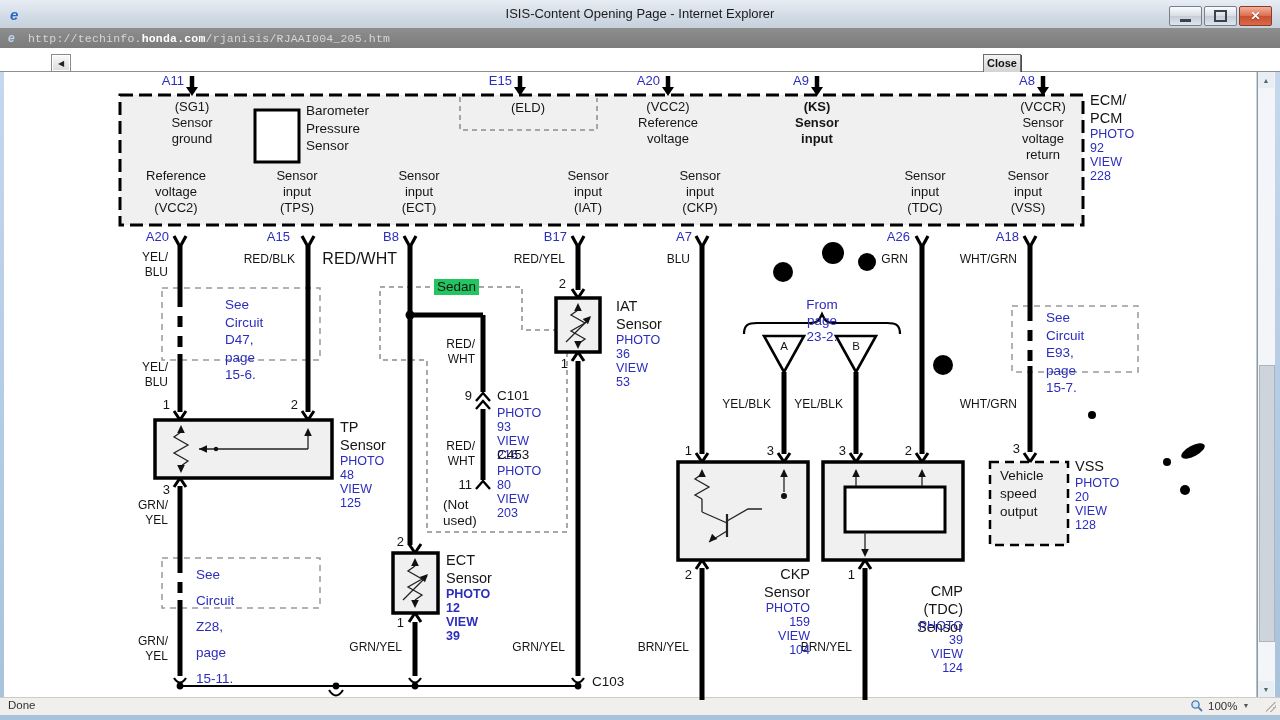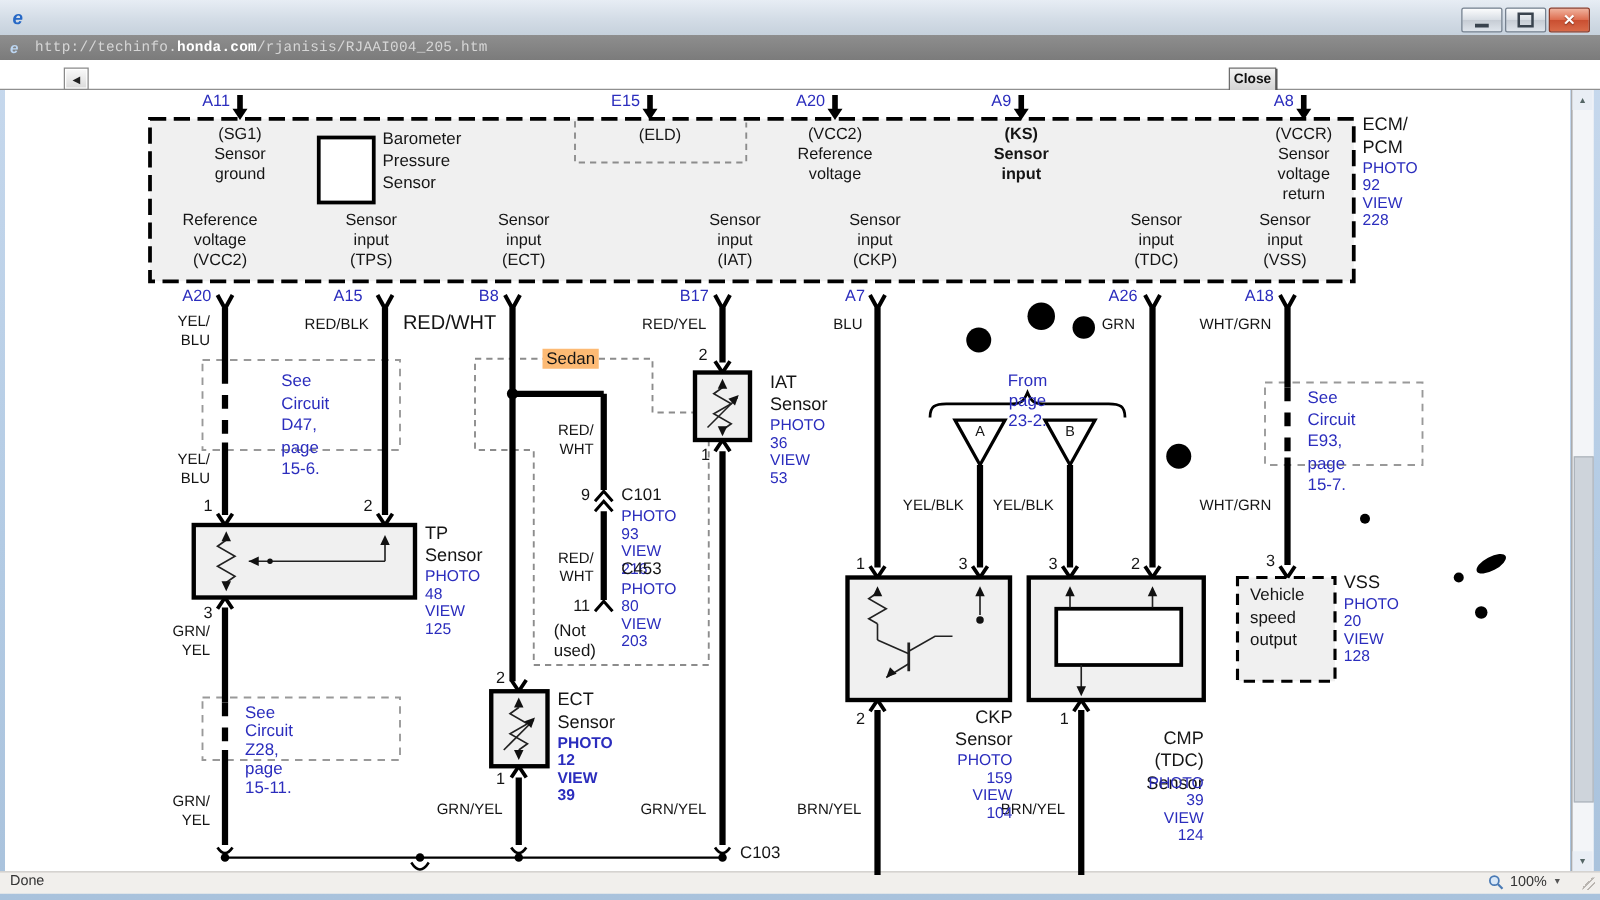--- a/index.html
+++ b/index.html
@@ -55,20 +55,21 @@
     white-space:pre-line;font-size:13px;line-height:16px;z-index:5;}
   .lbl.blue{color:#2b2dbd;}
   #gfx{position:absolute;left:0;top:0;z-index:2;pointer-events:none;}
   #labels{position:absolute;left:0;top:0;z-index:5;}
 </style>
 </head>
 <body>
 
 <div class="abs titlebar">
   <div class="abs ie-logo">e</div>
+  <div class="abs title-text">ISIS-Content Opening Page - Internet Explorer</div>
 </div>
 <div class="abs winbtns">
   <div class="wbtn">
       <div class="glyph-min"></div>
     </div>
   <div class="wbtn">
       <div class="glyph-max"></div>
     </div>
   <div class="wbtn close">
       <div class="glyph-x">✕</div>
@@ -355,33 +356,33 @@
 (TDC)
 Sensor</div>
     <div class="lbl blue" style="left: 963px; top: 619px; font-size: 12.5px; line-height: 14px; transform: translateX(-100%); text-align: right;">PHOTO 39
 VIEW 124</div>
     <div class="lbl" style="left: 1075px; top: 458px; font-size: 14.5px;">VSS</div>
     <div class="lbl blue" style="left: 1075px; top: 476px; font-size: 12.5px; line-height: 14px;">PHOTO 20
 VIEW 128</div>
     <div class="lbl" style="left: 1000px; top: 467px; font-size: 13.5px; line-height: 18px;">Vehicle
 speed
 output</div>
-    <div class="lbl" style="left: 434px; top: 279px; font-size: 13.5px; background: #fdba74; padding: 0px 3px;">Sedan</div>
+    <div class="lbl" style="left: 434px; top: 279px; font-size: 13.5px; background: #22c55e; padding: 0px 3px;">Sedan</div>
     <div class="lbl" style="left: 497px; top: 388px; font-size: 13.5px;">C101</div>
     <div class="lbl blue" style="left: 497px; top: 406px; font-size: 12.5px; line-height: 14px;">PHOTO 93
 VIEW 216</div>
     <div class="lbl" style="left: 497px; top: 447px; font-size: 13.5px;">C453</div>
     <div class="lbl blue" style="left: 497px; top: 464px; font-size: 12.5px; line-height: 14px;">PHOTO 80
 VIEW 203</div>
     <div class="lbl" style="left: 443px; top: 497px; font-size: 13.5px;">(Not used)</div>
     <div class="lbl" style="left: 592px; top: 674px; font-size: 13.5px;">C103</div>
     <div class="lbl blue" style="left: 225px; top: 296px; font-size: 13.5px; line-height: 17.5px;">See Circuit
 D47,
 page 15-6.</div>
-    <div class="lbl blue" style="left: 196px; top: 562px; font-size: 13.5px; line-height: 15px;">See Circuit Z28,
+    <div class="lbl blue" style="left: 196px; top: 562px; font-size: 13.5px; line-height: 26px;">See Circuit Z28,
 page 15-11.</div>
     <div class="lbl blue" style="left: 1046px; top: 309px; font-size: 13.5px; line-height: 17.5px;">See Circuit
 E93,
 page 15-7.</div>
     <div class="lbl blue" style="left: 822px; top: 297px; font-size: 13.5px; transform: translateX(-50%); text-align: center;">From page 23-2.</div>
     <div class="lbl" style="left: 784px; top: 338px; font-size: 11.5px; transform: translateX(-50%); text-align: center;">A</div>
     <div class="lbl" style="left: 856px; top: 338px; font-size: 11.5px; transform: translateX(-50%); text-align: center;">B</div>
   </div>
 
 </body></html>

